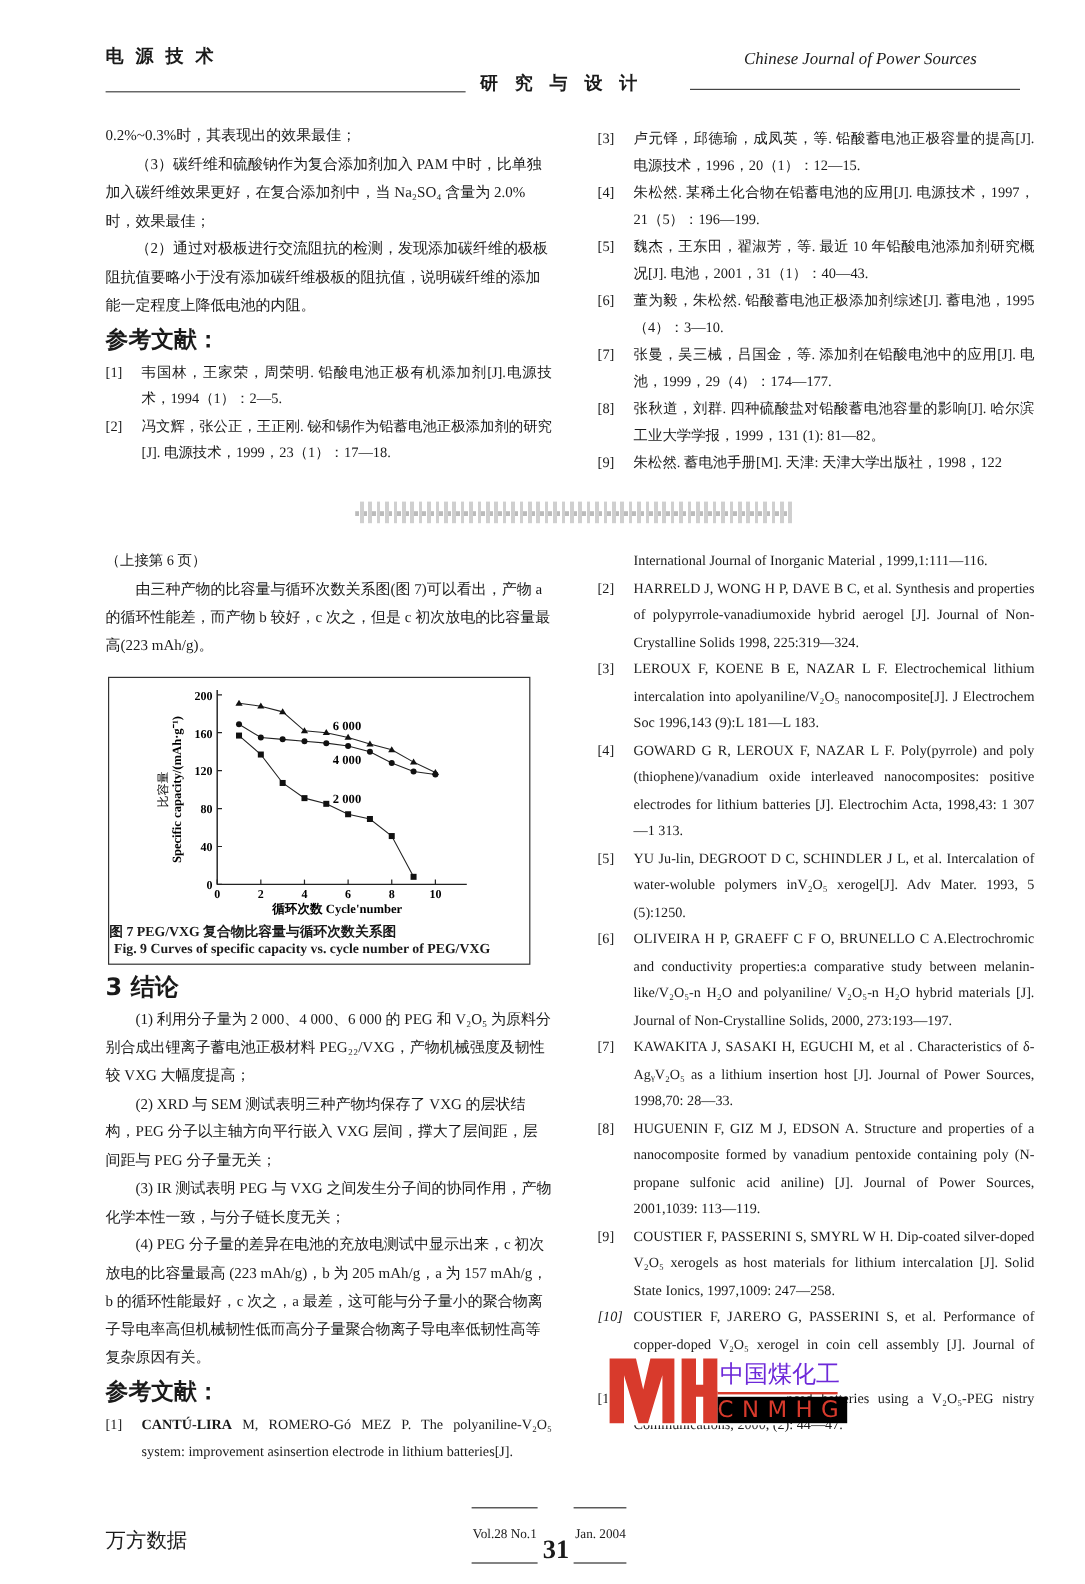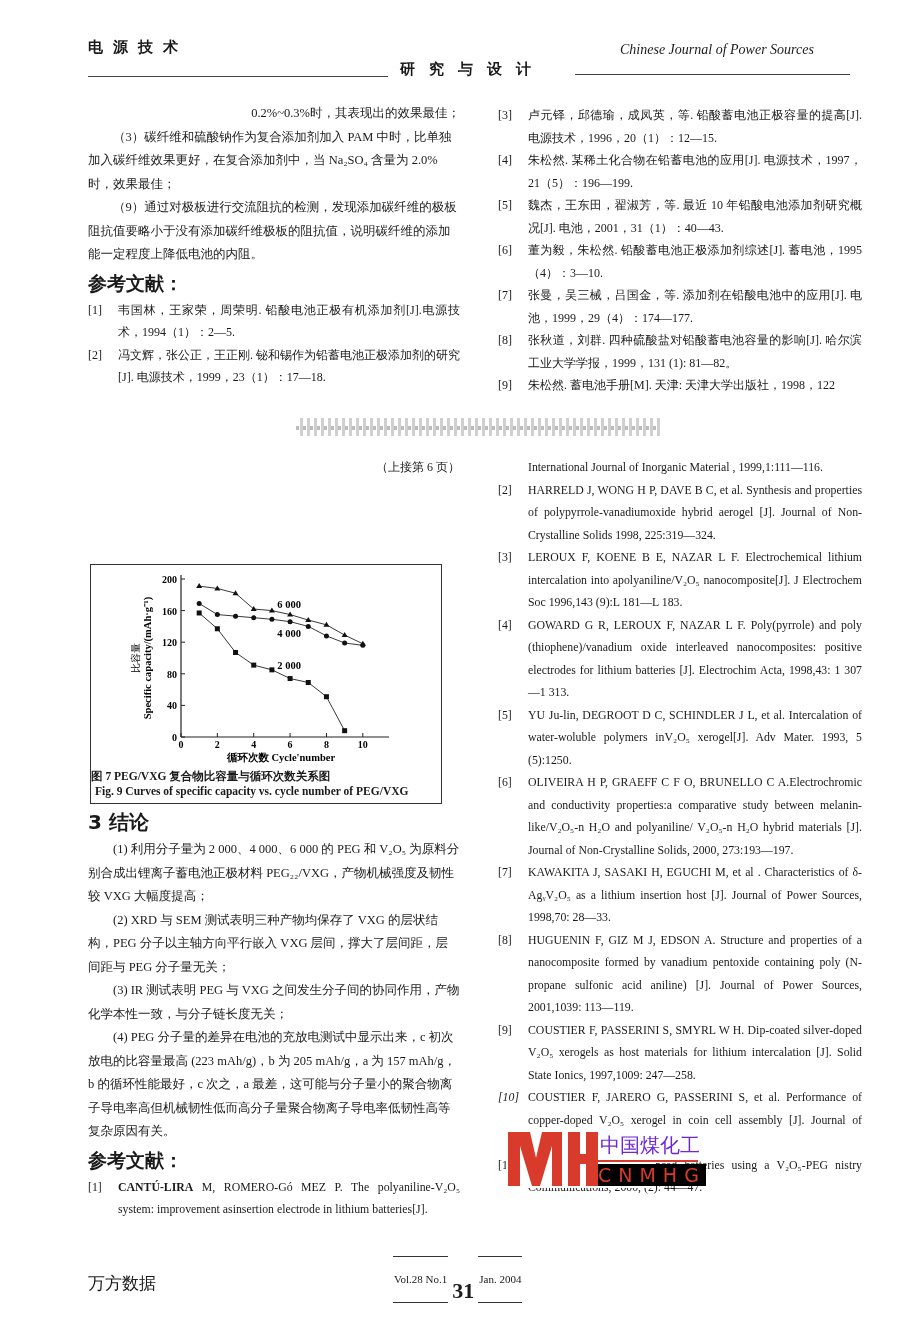--- a/index.html
+++ b/index.html
@@ -7,21 +7,21 @@
          font-family:"Liberation Serif","DejaVu Serif",serif; color:#1a1a1a; }
   .abs { position:absolute; }
   
   .hdr-left { left:88px; top:38px; font-size:15px; font-weight:bold; letter-spacing:10px; font-family:"DejaVu Serif",serif; }
   .hdr-line-l { left:88px; top:76px; width:300px; height:1px; background:#444; }
   .hdr-center { left:400px; top:60px; font-size:15px; font-weight:bold; letter-spacing:14px; font-family:"DejaVu Serif",serif; }
   .hdr-line-r { left:575px; top:74px; width:275px; height:1px; background:#444; }
   .hdr-right { left:620px; top:42px; font-size:14px; font-style:italic; font-family:"Liberation Serif",serif; }
   .col { position:absolute; font-size:12.5px; line-height:23.5px; }
   .para { text-indent:2em; margin:0; }
-  .para.noind { text-indent:0;text-align:right; }
+  .para.noind { text-indent:0; }
   .sec-title { font-family:"DejaVu Sans",sans-serif; font-weight:bold; font-size:19px; line-height:28px; margin:2px 0; }
   .ref { display:flex; margin:0; }
   .ref .num { width:30px; flex:none; }
   .ref .txt { flex:1; text-align:justify; }
   .ref.en { font-size:11.8px; line-height:22.5px; }
   .ref.cn { font-size:12px; line-height:22.5px; }
   .ital { font-style:italic; }
   
   .fig { left:90px; top:564px; width:350px; height:238px; border:1px solid #333; background:#fff; }
   .fig svg { position:absolute; left:0; top:0; }
@@ -48,21 +48,21 @@
 
 <div class="abs hdr-left">电源技术</div>
 <div class="abs hdr-line-l"></div>
 <div class="abs hdr-center">研究与设计</div>
 <div class="abs hdr-line-r"></div>
 <div class="abs hdr-right">Chinese Journal of Power Sources</div>
 
 <div class="col" style="left:88px; top:102px; width:372px;">
   <p class="para noind">0.2%~0.3%时，其表现出的效果最佳；</p>
   <p class="para">（3）碳纤维和硫酸钠作为复合添加剂加入 PAM 中时，比单独加入碳纤维效果更好，在复合添加剂中，当 Na₂SO₄ 含量为 2.0%时，效果最佳；</p>
-  <p class="para">（9）通过对极板进行交流阻抗的检测，发现添加碳纤维的极板阻抗值要略小于没有添加碳纤维极板的阻抗值，说明碳纤维的添加能一定程度上降低电池的内阻。</p>
+  <p class="para">（2）通过对极板进行交流阻抗的检测，发现添加碳纤维的极板阻抗值要略小于没有添加碳纤维极板的阻抗值，说明碳纤维的添加能一定程度上降低电池的内阻。</p>
   <div class="sec-title">参考文献：</div>
   <div class="ref cn">
       <span class="num">[1]</span>
       <span class="txt">韦国林，王家荣，周荣明. 铅酸电池正极有机添加剂[J].电源技术，1994（1）：2—5.</span>
     </div>
   <div class="ref cn">
       <span class="num">[2]</span>
       <span class="txt">冯文辉，张公正，王正刚. 铋和锡作为铅蓄电池正极添加剂的研究[J]. 电源技术，1999，23（1）：17—18.</span>
     </div>
 </div>
@@ -96,20 +96,21 @@
       <span class="num">[9]</span>
       <span class="txt">朱松然. 蓄电池手册[M]. 天津: 天津大学出版社，1998，122</span>
     </div>
 </div>
 
 <div class="abs dots"></div>
 <div class="abs dots2"></div>
 
 <div class="col" style="left:88px; top:456px; width:372px;">
   <p class="para noind" style="font-size:12px;">（上接第 6 页）</p>
+  <p class="para">由三种产物的比容量与循环次数关系图(图 7)可以看出，产物 a 的循环性能差，而产物 b 较好，c 次之，但是 c 初次放电的比容量最高(223 mAh/g)。</p>
 </div>
 
 <div class="abs fig">
   <svg width="350" height="210" viewBox="0 0 350 210">
     <g id="chart-root">
         <line x1="90" y1="172" x2="298" y2="172" stroke="#222" stroke-width="1.2"></line>
         <line x1="90" y1="172" x2="90" y2="10" stroke="#222" stroke-width="1.2"></line>
         <line x1="90" y1="172" x2="94" y2="172" stroke="#222"></line>
         <text x="86" y="176" text-anchor="end" font-size="10" font-weight="bold" font-family="Liberation Serif, serif">0</text>
         <line x1="90" y1="140.4" x2="94" y2="140.4" stroke="#222"></line>

